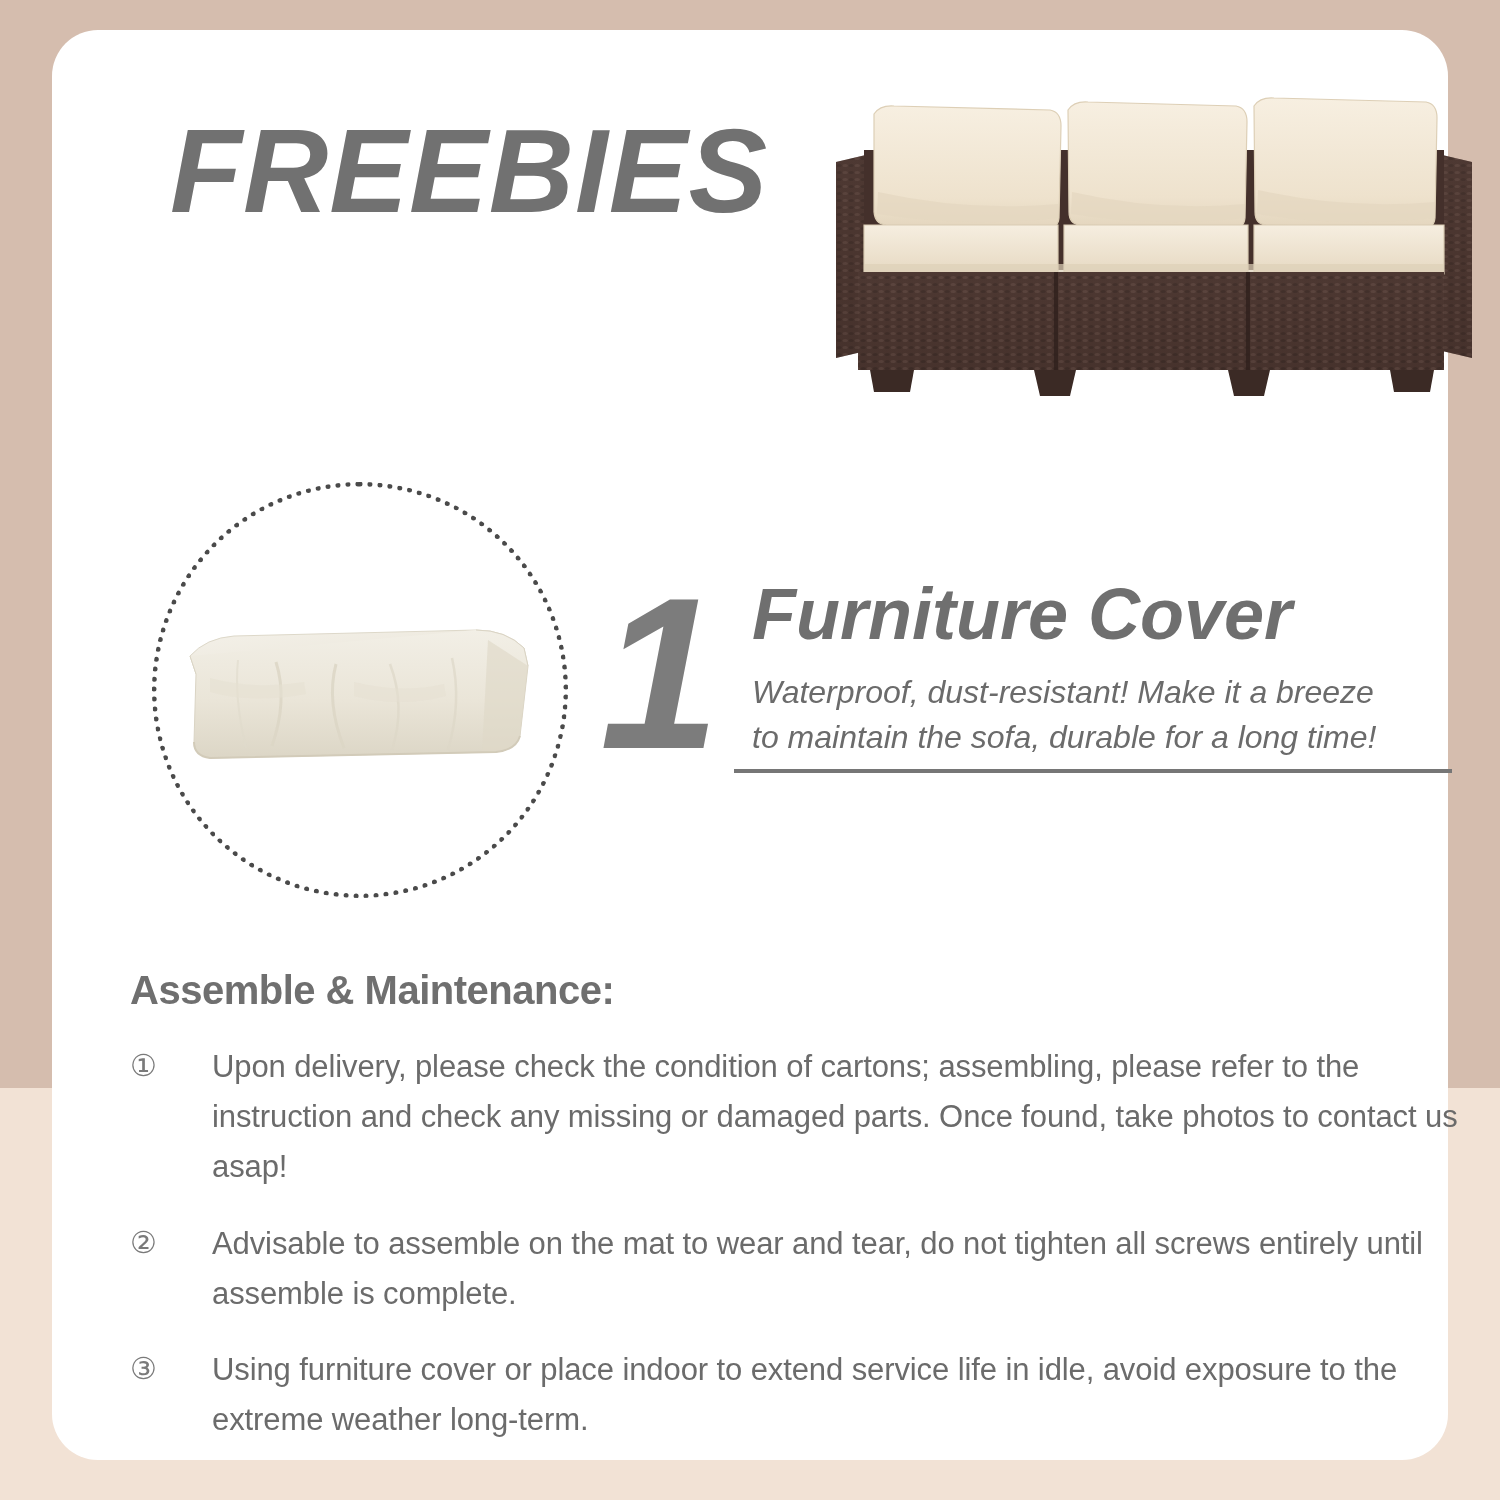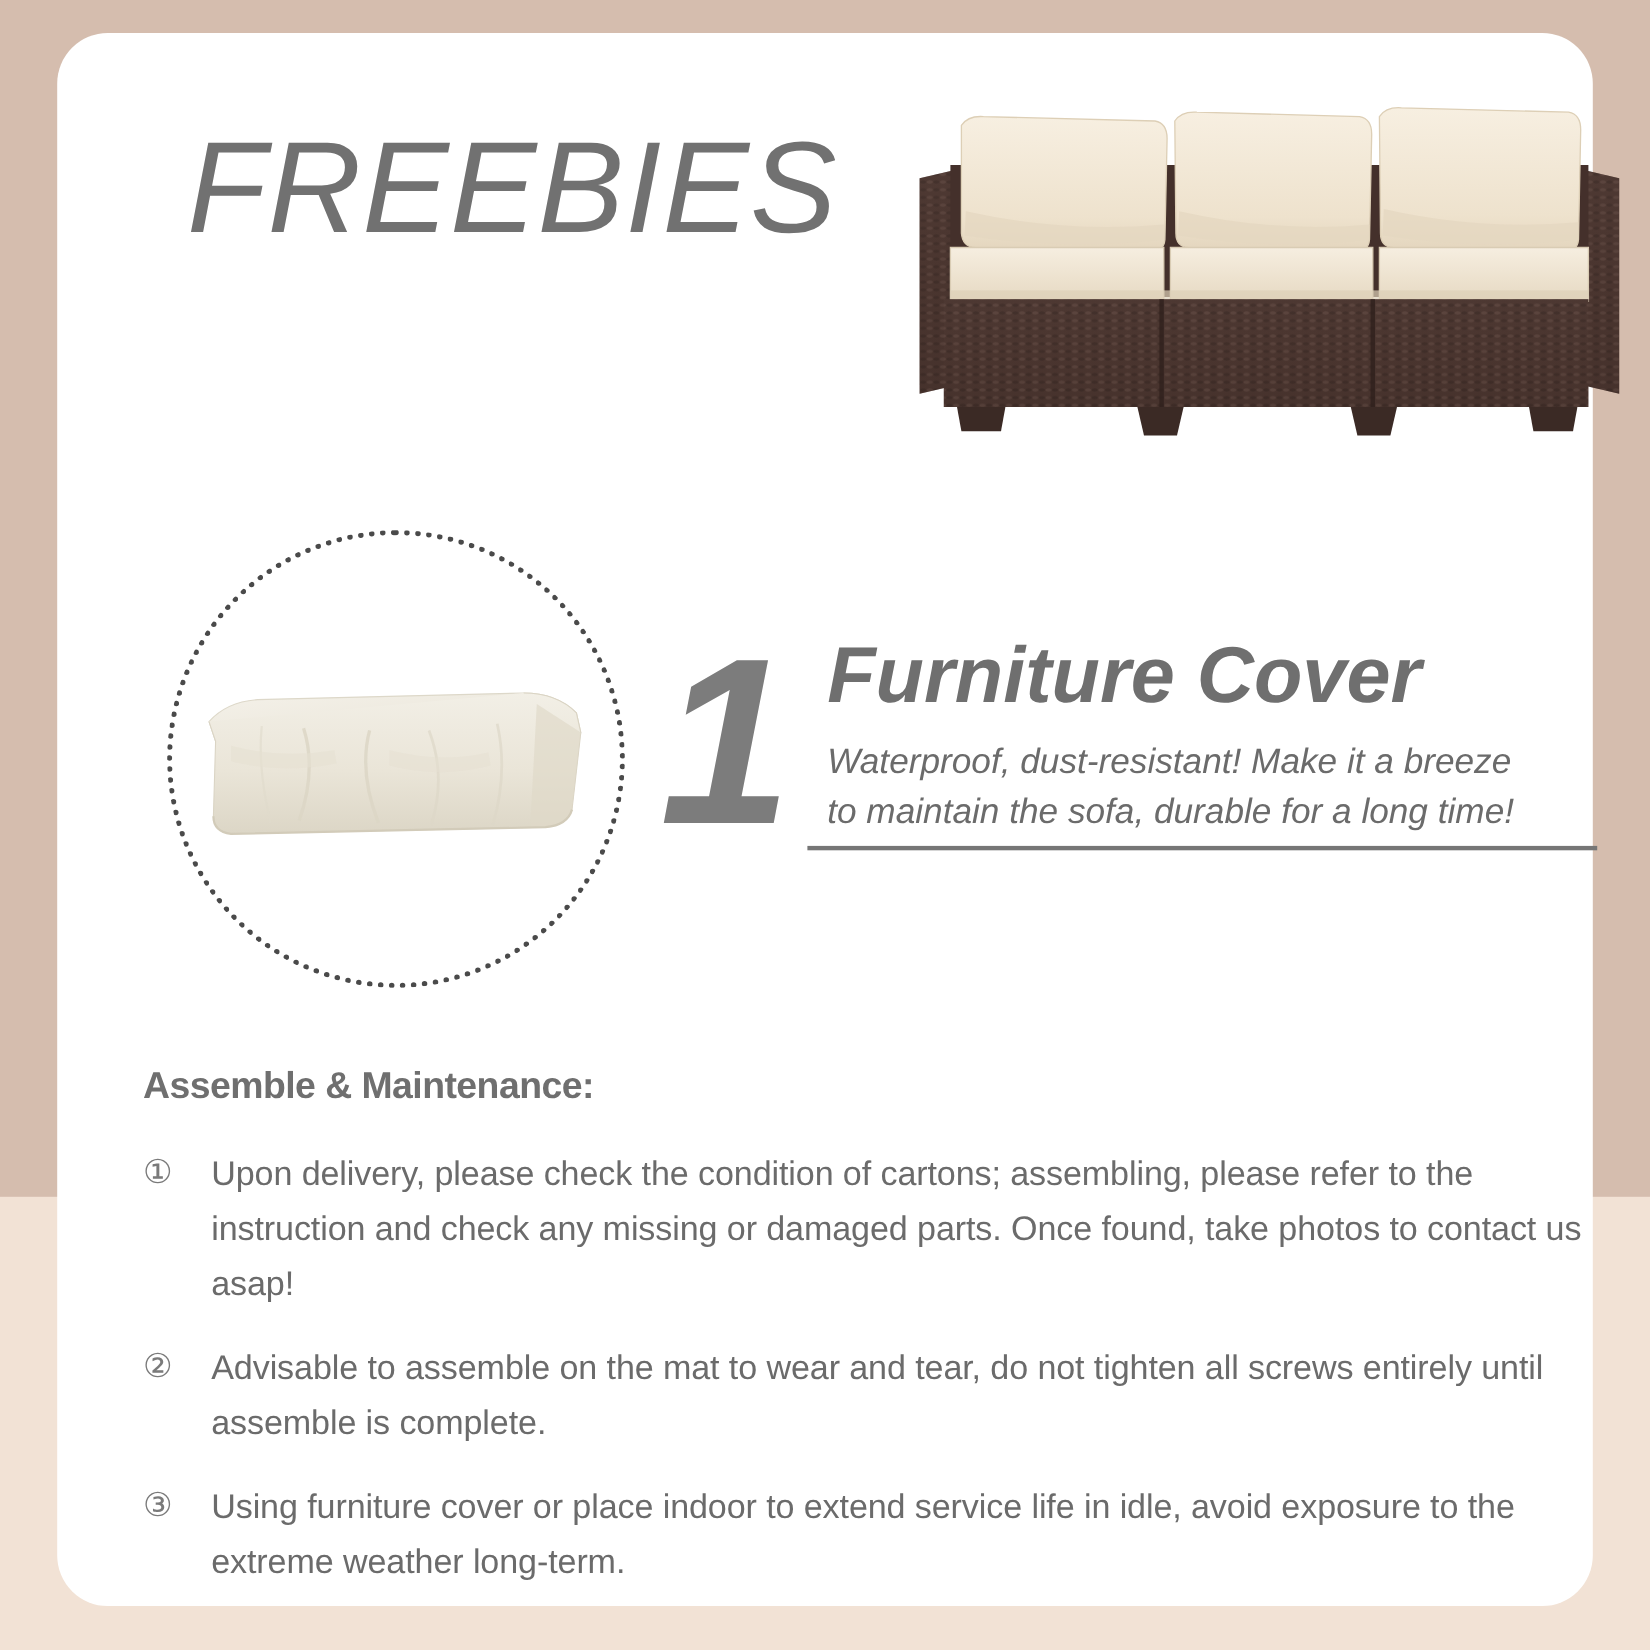--- a/index.html
+++ b/index.html
@@ -15,21 +15,21 @@
     background:#f2e2d5;
   }
   #card{
     position:absolute;left:52px;top:30px;width:1396px;height:1430px;
     background:#ffffff;border-radius:46px;
   }
 
   
   #headline{
     position:absolute;left:118px;top:82px;
-    font-size:118px;font-weight:normal;font-style:italic;
+    font-size:118px;font-weight:bold;font-style:italic;
     letter-spacing:1px;color:#717171;line-height:1;
     white-space:nowrap;
   }
   #subtitle{
     position:absolute;left:116px;top:228px;width:560px;
     font-size:35px;font-weight:bold;font-style:italic;
     color:#777777;line-height:1.28;
     white-space:pre-line;
   }
 
@@ -68,39 +68,39 @@
     white-space:pre-line;
   }
   #feature-rule{
     position:absolute;left:682px;top:739px;width:718px;height:4px;
     background:#767676;
   }
 
   
   #section-title{
     position:absolute;left:78px;top:938px;
-    font-size:34px;font-weight:bold;color:#6f6f6f;
+    font-size:40px;font-weight:bold;color:#6f6f6f;
     letter-spacing:-0.5px;white-space:nowrap;
   }
   #notes{
     position:absolute;left:78px;top:1012px;width:1352px;
   }
   .note-row{
     display:flex;align-items:flex-start;
     margin-bottom:26px;
   }
   .note-marker{
     flex:0 0 62px;
     font-size:30px;color:#7a7a7a;
     line-height:1.62;text-align:left;
   }
   .note-text{
     flex:1 1 auto;
     font-size:31px;color:#6b6b6b;
-    line-height:1.62;letter-spacing:-0.1px;
+    line-height:1.62;letter-spacing:-0.1px;margin-left:20px;
   }
 </style>
 </head>
 <body>
 
 <div id="bg-lower"></div>
 
 <div id="card">
 
   <div id="headline">FREEBIES</div>

